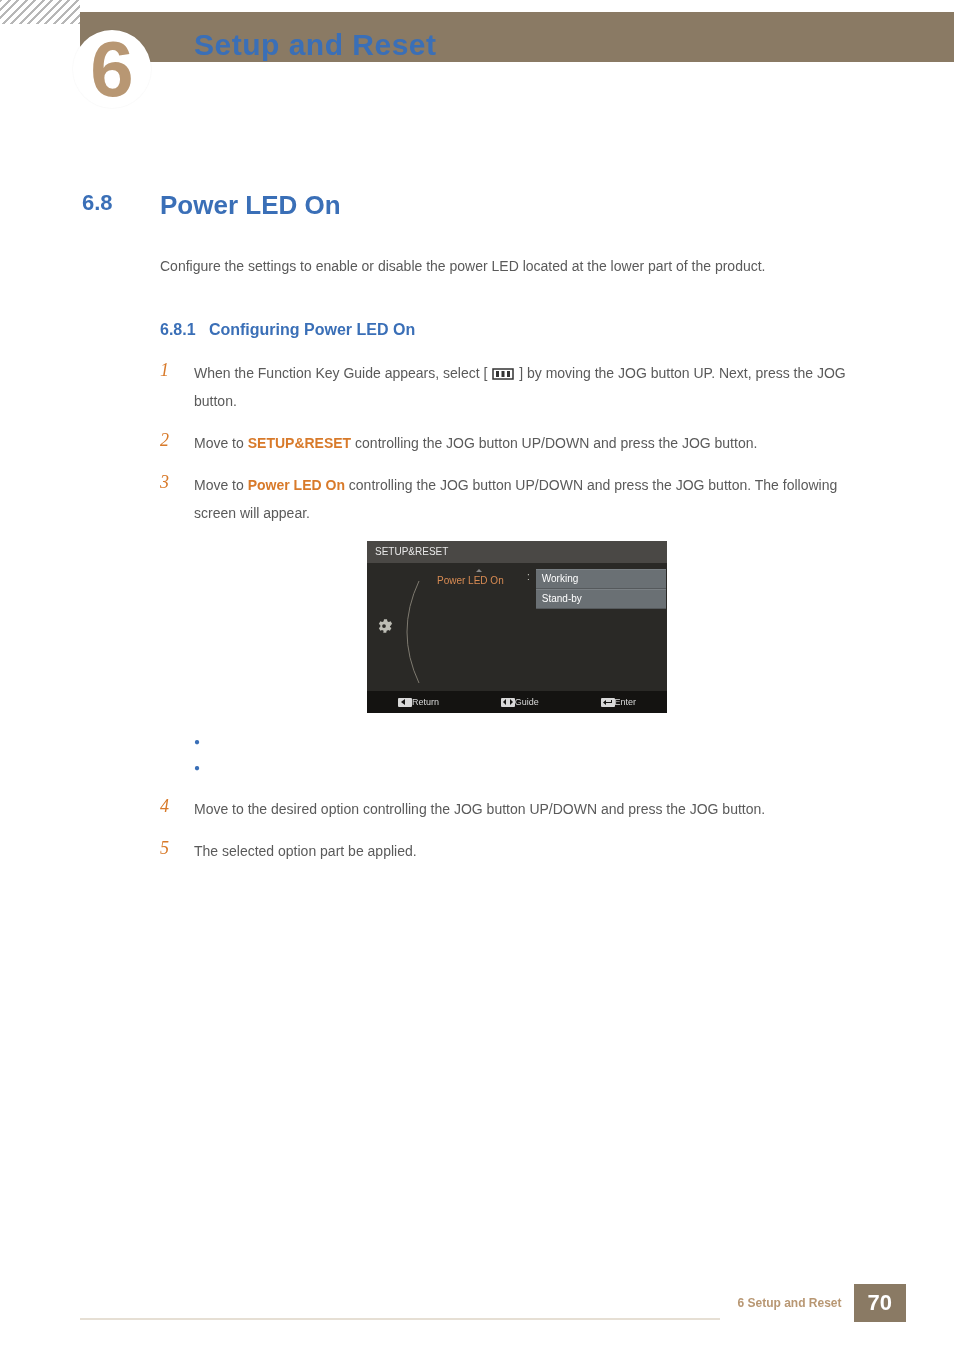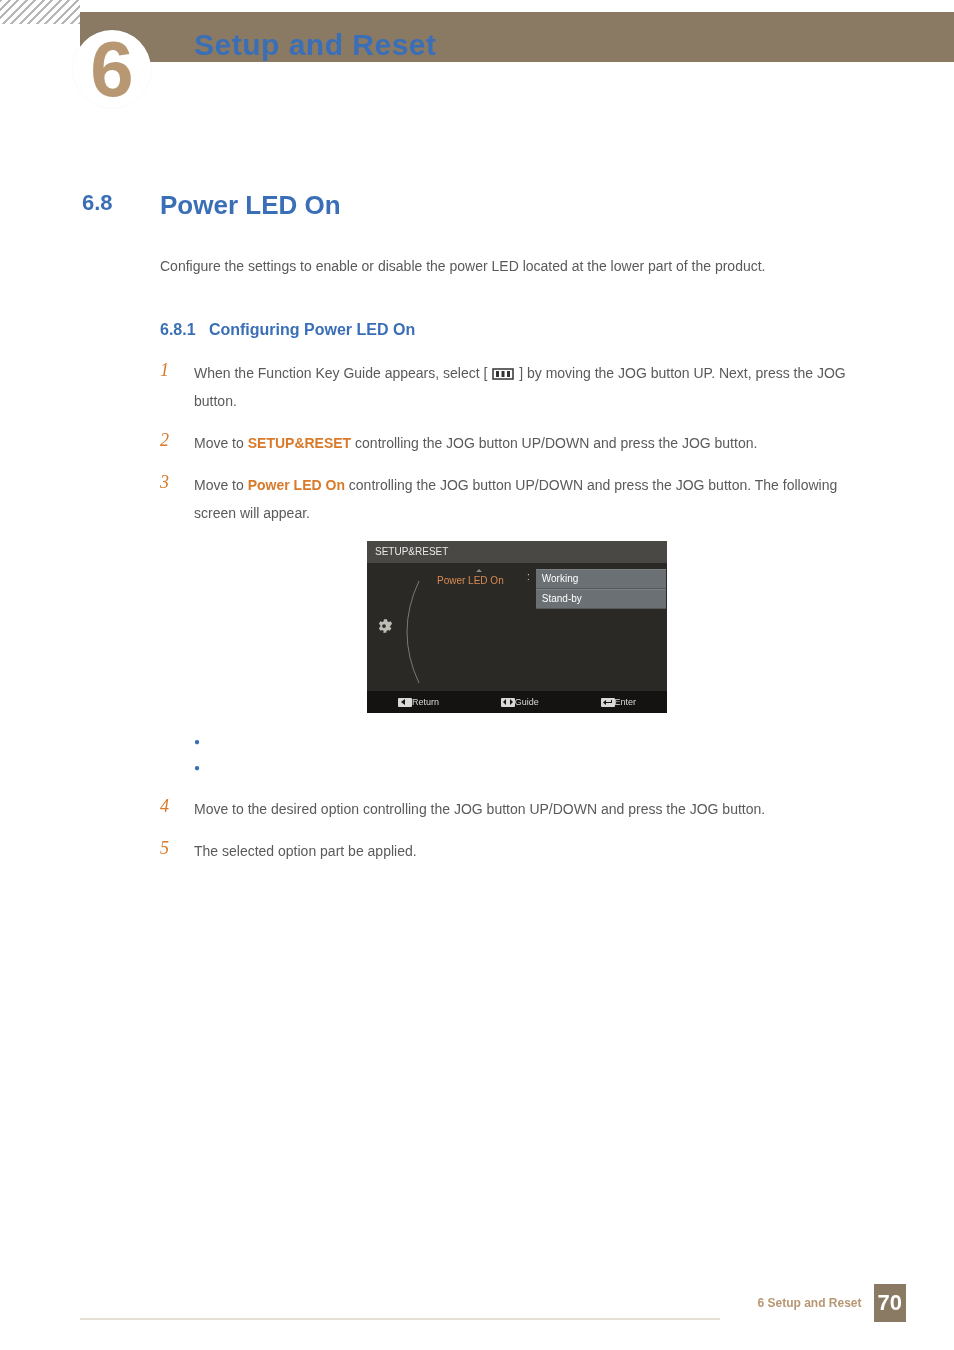--- a/index.html
+++ b/index.html
@@ -210,21 +210,21 @@
     display:flex;
     align-items:center;
     gap: 12px;
   }
   .footer-label { color:#b89773; font-size: 12px; font-weight: bold; }
   .footer-page {
     background:#8a7a64;
     color:#fff;
     font-size: 22px;
     font-weight: bold;
-    padding: 6px 4px;
+    padding: 6px 14px;
   }
   .left-rule {
     position:absolute;
     left:80px;
     bottom: 30px;
     width: 640px;
     height: 2px;
     background: #e6dfd4;
   }
 </style>

